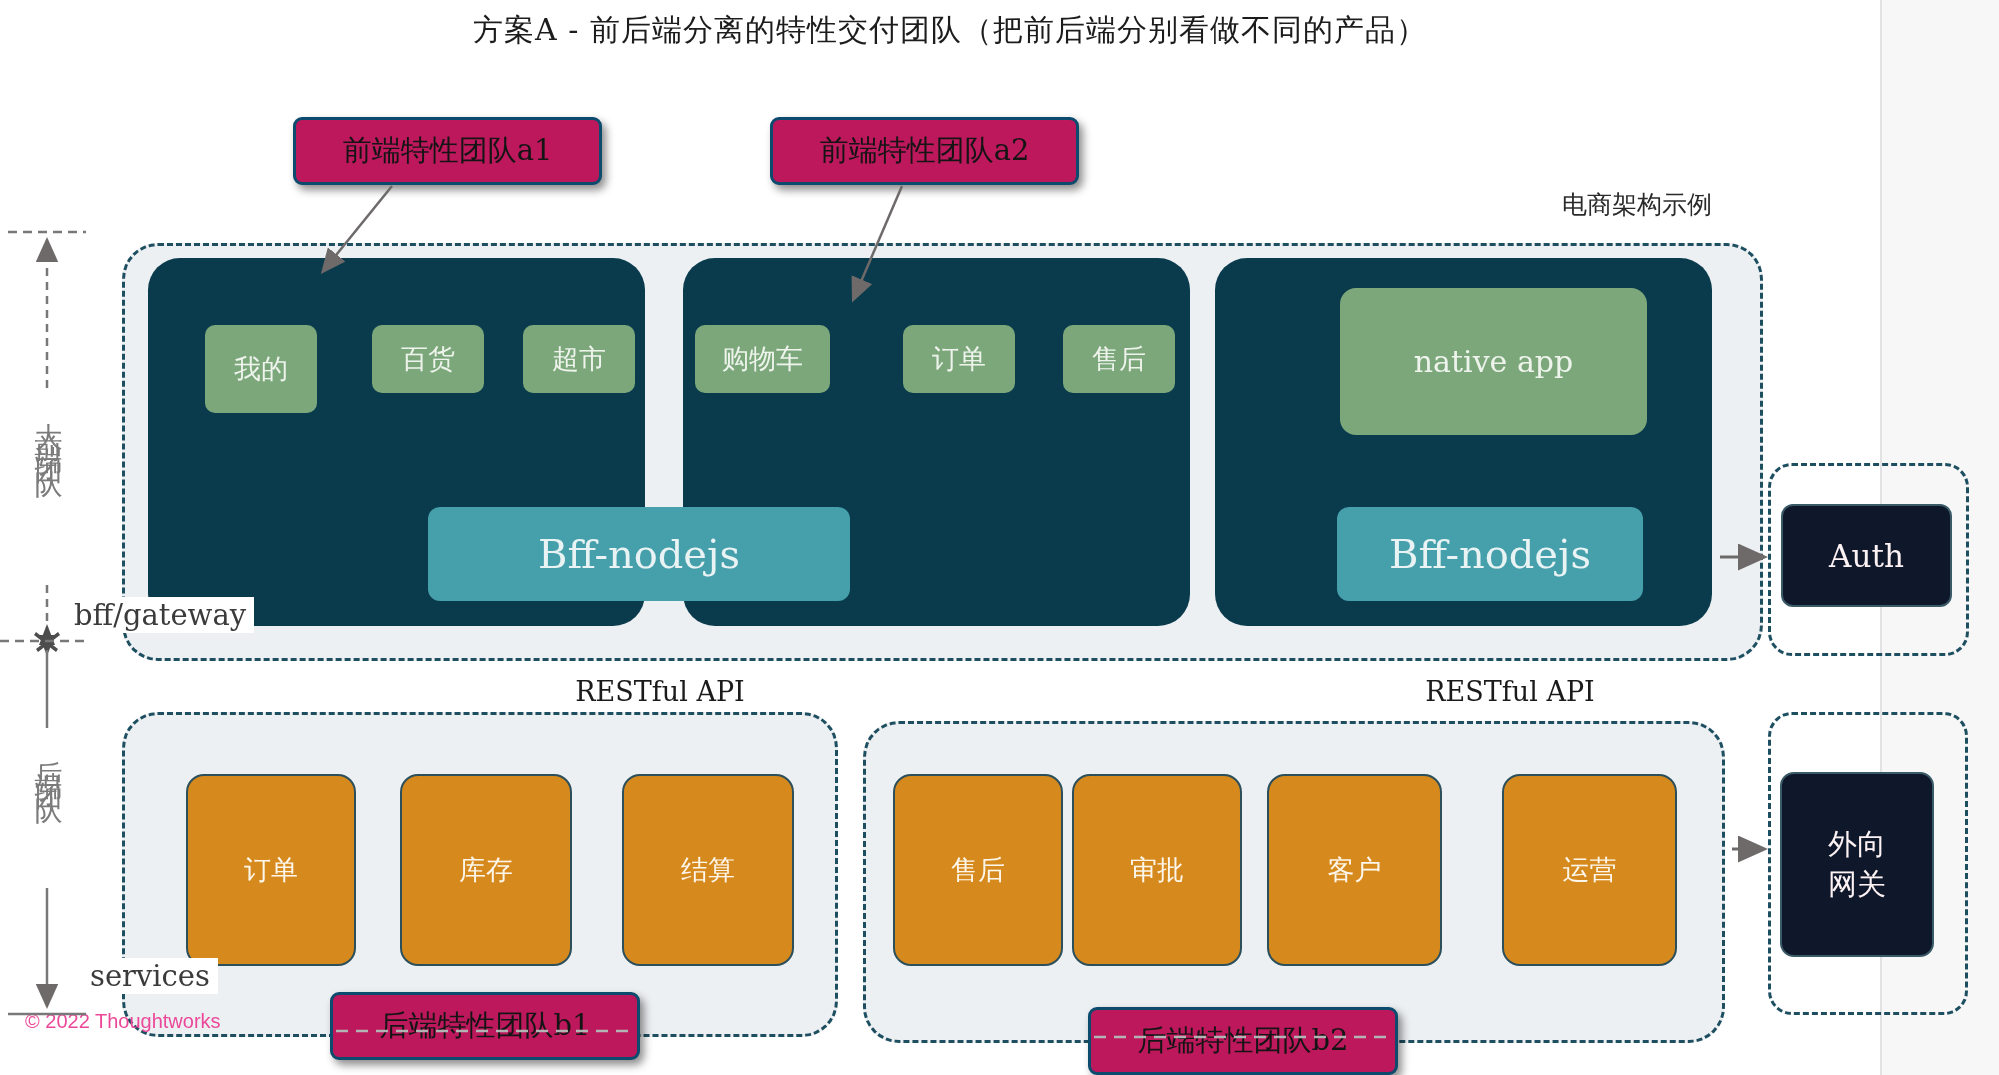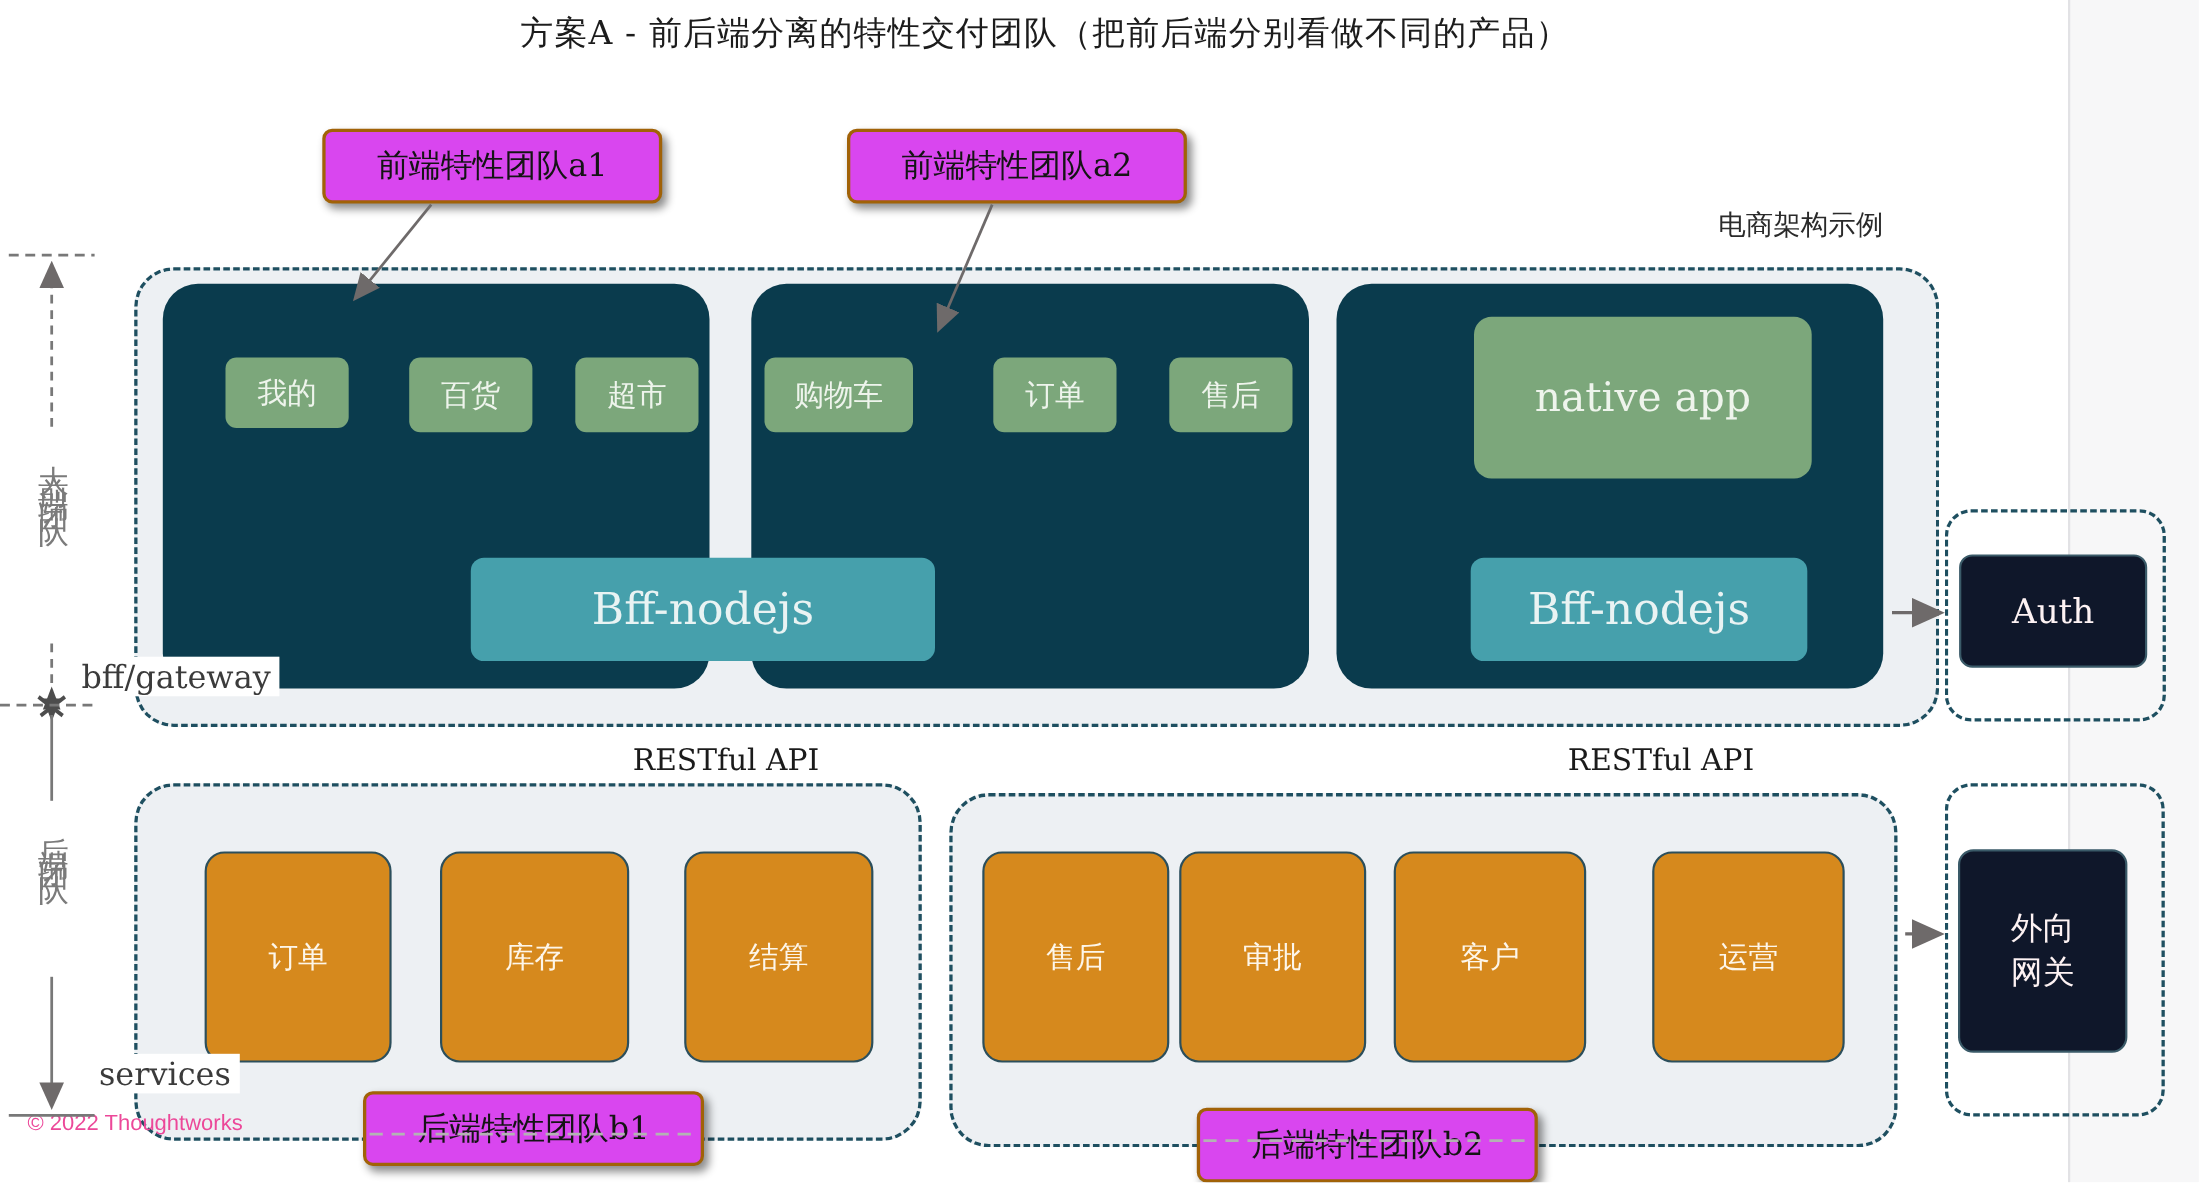--- a/index.html
+++ b/index.html
@@ -4,28 +4,28 @@
 <style>
   html,body { margin:0; padding:0; background:#fff; }
   .canvas {
     position:relative; width:1999px; height:1075px; background:#ffffff;
     font-family:"DejaVu Serif","Liberation Serif",serif; overflow:hidden;
   }
   .right-strip { position:absolute; left:1880px; top:0; width:119px; height:1075px;
     background:#f7f7f8; border-left:2px solid #e2e2e5; }
   .title { position:absolute; left:0; top:10px; width:1900px; text-align:center;
     font-size:30px; color:#1c1c1c; letter-spacing:1px; }
-  .team-label { position:absolute; height:62px; background:#d946ef;
-    border:3px solid #a16207; border-radius:9px; box-shadow:4px 5px 8px rgba(0,0,0,0.45);
+  .team-label { position:absolute; height:62px; background:#be185d;
+    border:3px solid #0c4a6e; border-radius:9px; box-shadow:4px 5px 8px rgba(0,0,0,0.45);
     display:flex; align-items:center; justify-content:center; font-size:29px; color:#141414; z-index:6; }
   .panel { position:absolute; background:#edf0f3; border:3px dashed #1e4f60; border-radius:36px; z-index:1; }
   .dark-box { position:absolute; background:#0a3b4d; border-radius:32px; z-index:2; }
   .chip { position:absolute; display:flex; align-items:center; justify-content:center; z-index:3; }
   .green { background:#7ca77b; color:#eef4ec; font-size:27px; border-radius:10px; }
-  .big-green { background:#7ca77b; color:#eef4ec; font-size:37px; border-radius:16px; }
+  .big-green { background:#7ca77b; color:#eef4ec; font-size:30px; border-radius:16px; }
   .teal { background:#46a0ac; color:#e9f3f3; font-size:40px; border-radius:12px; z-index:4; }
   .orange-service { background:#d6891d; border:2px solid #2c4f5c; border-radius:18px;
     color:#fdf6ea; font-size:27px; }
   .pink { background:#0f172a; border:2px solid #3a5a68; border-radius:12px;
     color:#fdf2f3; font-size:31px; text-align:center; z-index:3; }
   .dash-box { position:absolute; border:3px dashed #1e4f60; border-radius:24px; z-index:2; }
   .white-chip { position:absolute; background:#ffffff; color:#3b3b3b; font-size:29px;
     line-height:36px; padding:0 8px; z-index:7; }
   .api-label { position:absolute; width:260px; text-align:center; font-size:27px; color:#1b1b1b; }
   .v-text { position:absolute; writing-mode:vertical-rl; text-orientation:upright;
@@ -50,21 +50,21 @@
   <div class="team-label" style="left:770px; top:117px; width:303px;">前端特性团队a2</div>
 
   <div class="note" style="left:1400px; top:188px; width:312px; text-align:right;">电商架构示例</div>
 
   <div class="panel" style="left:122px; top:243px; width:1635px; height:412px;"></div>
 
   <div class="dark-box" style="left:148px; top:258px; width:497px; height:368px;"></div>
   <div class="dark-box" style="left:683px; top:258px; width:507px; height:368px;"></div>
   <div class="dark-box" style="left:1215px; top:258px; width:497px; height:368px;"></div>
 
-  <div class="chip green" style="left:205px; top:325px; width:112px; height:64px;">我的</div>
+  <div class="chip green" style="left:205px; top:325px; width:112px; height:88px;">我的</div>
   <div class="chip green" style="left:372px; top:325px; width:112px; height:68px;">百货</div>
   <div class="chip green" style="left:523px; top:325px; width:112px; height:68px;">超市</div>
 
   <div class="chip green" style="left:695px; top:325px; width:135px; height:68px;">购物车</div>
   <div class="chip green" style="left:903px; top:325px; width:112px; height:68px;">订单</div>
   <div class="chip green" style="left:1063px; top:325px; width:112px; height:68px;">售后</div>
 
   <div class="chip big-green" style="left:1340px; top:288px; width:307px; height:147px;">native app</div>
 
   <div class="chip teal" style="left:428px; top:507px; width:422px; height:94px;">Bff-nodejs</div>

